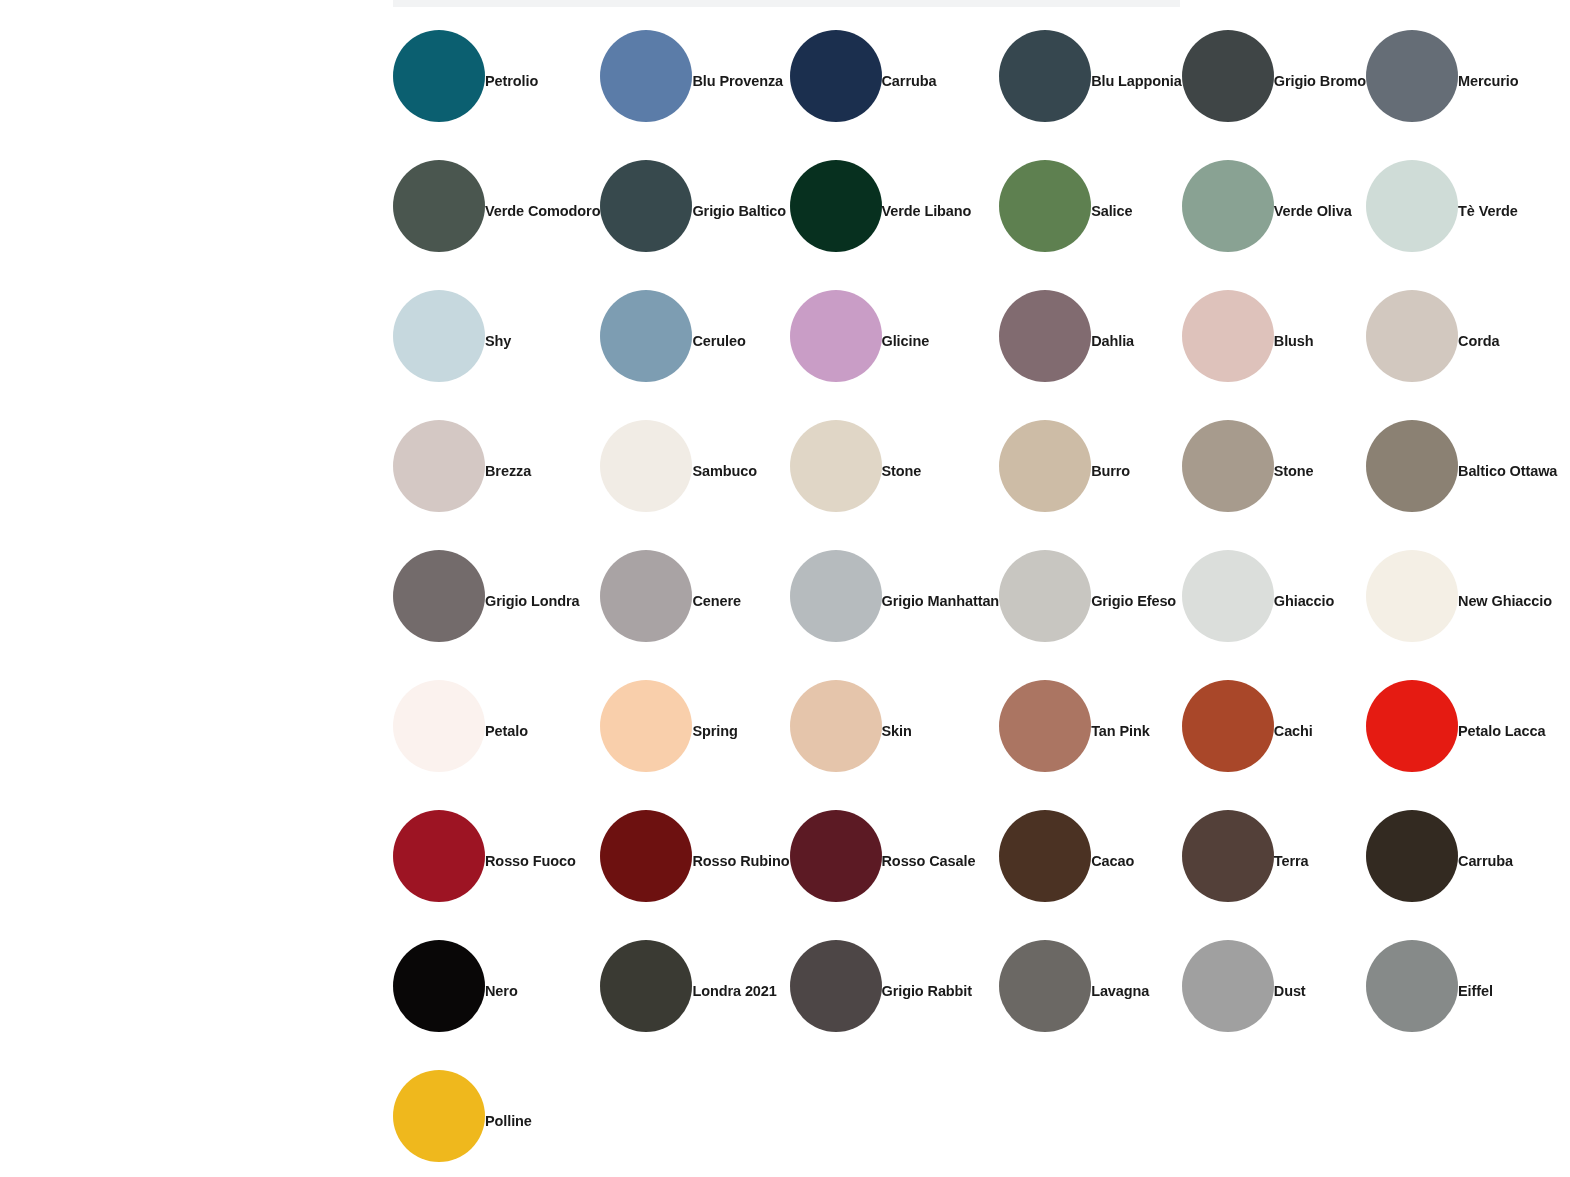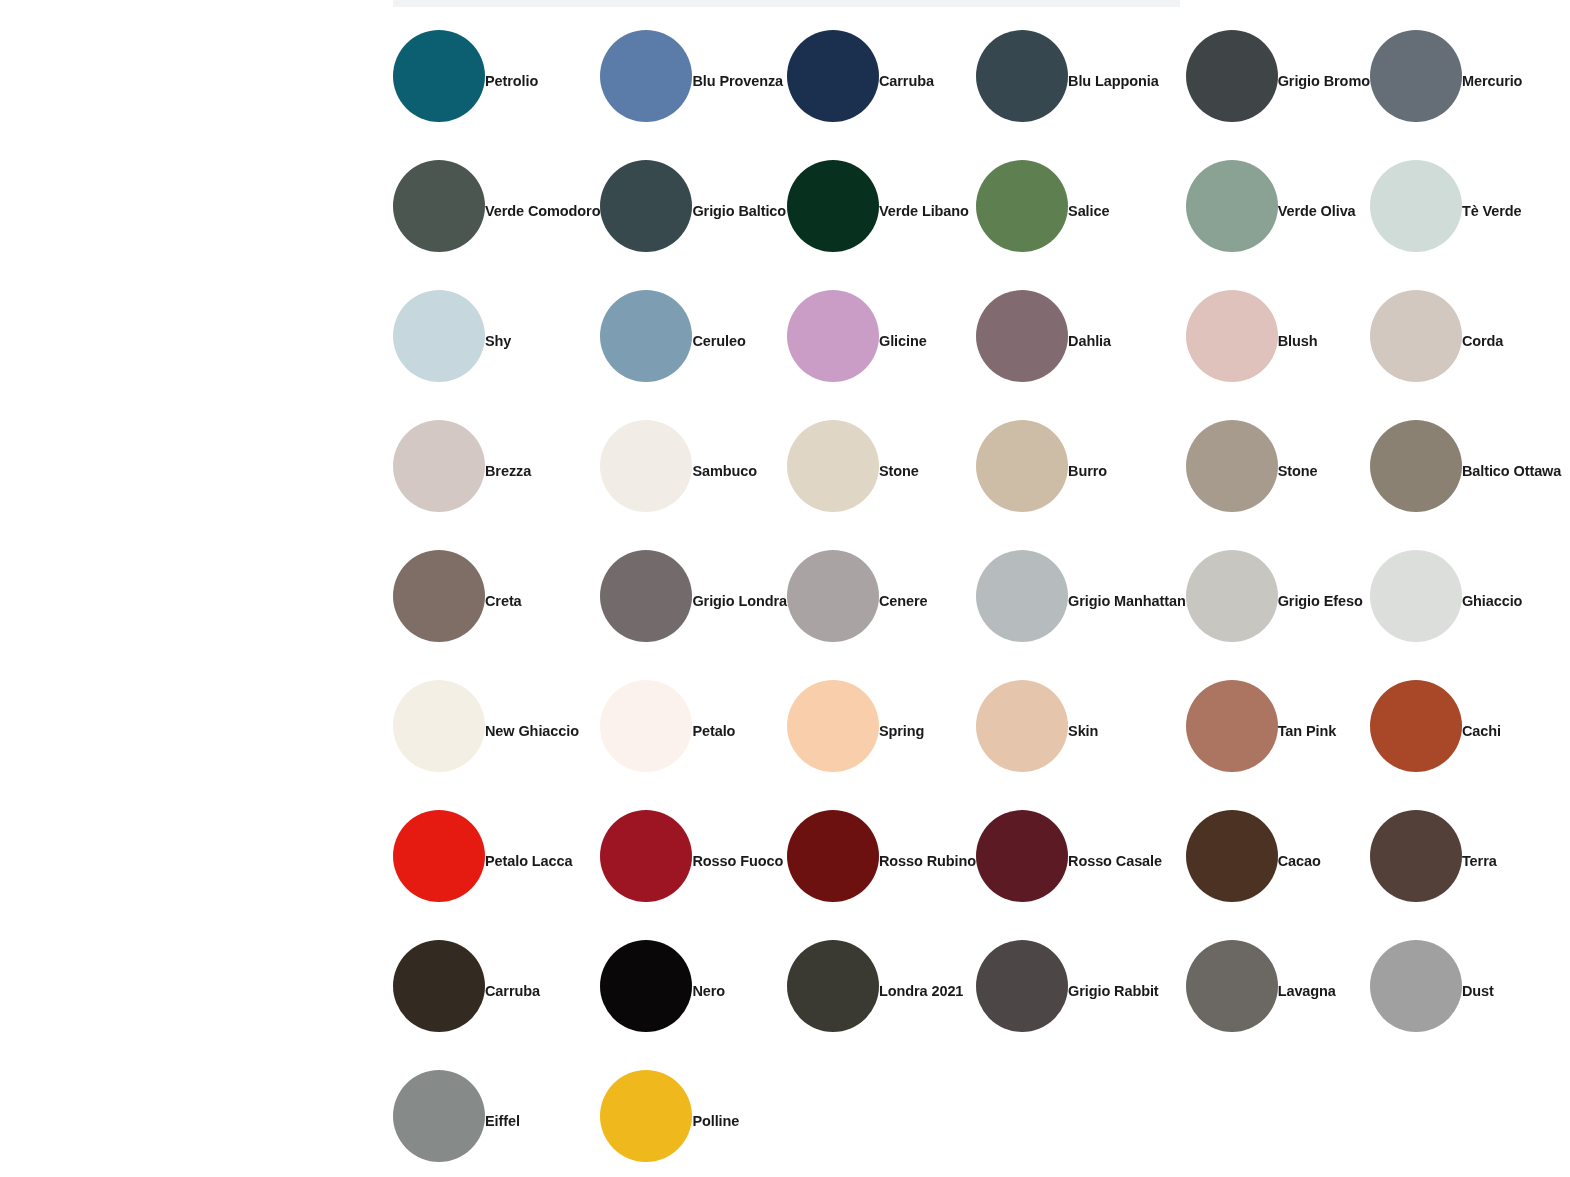--- a/index.html
+++ b/index.html
@@ -171,24 +171,20 @@
       </div>
       <div class="swatch-cell">
         <div class="swatch-dot" style="background: rgb(167, 155, 141);"></div>
         <div class="swatch-label">Stone</div>
       </div>
       <div class="swatch-cell">
         <div class="swatch-dot" style="background: rgb(139, 129, 115);"></div>
         <div class="swatch-label">Baltico Ottawa</div>
       </div>
       <div class="swatch-cell">
-        <div class="swatch-dot" style="background: rgb(126, 110, 101);"></div>
-        <div class="swatch-label">Creta</div>
-      </div>
-      <div class="swatch-cell">
         <div class="swatch-dot" style="background: rgb(115, 107, 107);"></div>
         <div class="swatch-label">Grigio Londra</div>
       </div>
       <div class="swatch-cell">
         <div class="swatch-dot" style="background: rgb(169, 163, 164);"></div>
         <div class="swatch-label">Cenere</div>
       </div>
       <div class="swatch-cell">
         <div class="swatch-dot" style="background: rgb(182, 187, 190);"></div>
         <div class="swatch-label">Grigio Manhattan</div>

